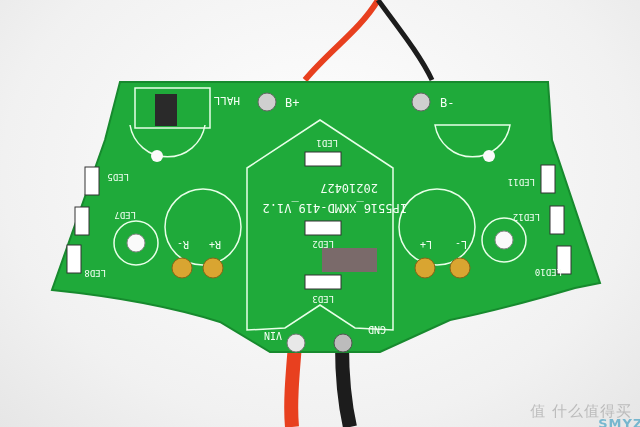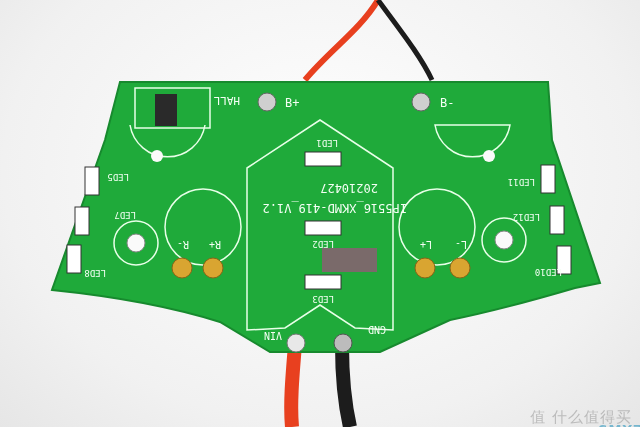--- a/index.html
+++ b/index.html
@@ -1,20 +1,20 @@
 <!DOCTYPE html>
 <html><head>
 <meta charset="utf-8">
 <style>
   html, body { margin:0; padding:0; }
   body { width:640px; height:427px; overflow:hidden; background:#f4f4f4; position:relative; font-family:"DejaVu Sans Mono", monospace; }
   .stage { position:absolute; left:0; top:0; width:640px; height:427px; background: radial-gradient(ellipse at 50% 40%, #ffffff 0%, #f1f1f1 70%, #e6e6e6 100%); }
   svg { position:absolute; left:0; top:0; }
   .silk { fill:#f4fff4; font-family:"DejaVu Sans Mono", monospace; }
-  .wm { position:absolute; right:8px; bottom:0; font-family:"DejaVu Sans", sans-serif; font-size:15px; color:rgba(150,150,150,0.55); letter-spacing:1px; }
+  .wm { position:absolute; right:8px; bottom:6px; font-family:"DejaVu Sans", sans-serif; font-size:15px; color:rgba(150,150,150,0.55); letter-spacing:1px; }
   .wm .tag { position:absolute; left:68px; top:14px; font-size:13px; font-weight:bold; color:rgba(90,170,200,0.8); white-space:nowrap; }
 </style>
 </head>
 <body>
 
 <div class="stage">
 <svg width="640" height="427" viewBox="0 0 640 427">
 
   <path d="M305 80 C 330 50, 360 30, 378 0" stroke="#e8401f" stroke-width="6" fill="none"></path>
   <path d="M378 0 C 400 30, 420 55, 432 80" stroke="#1c1c1c" stroke-width="5" fill="none"></path>

